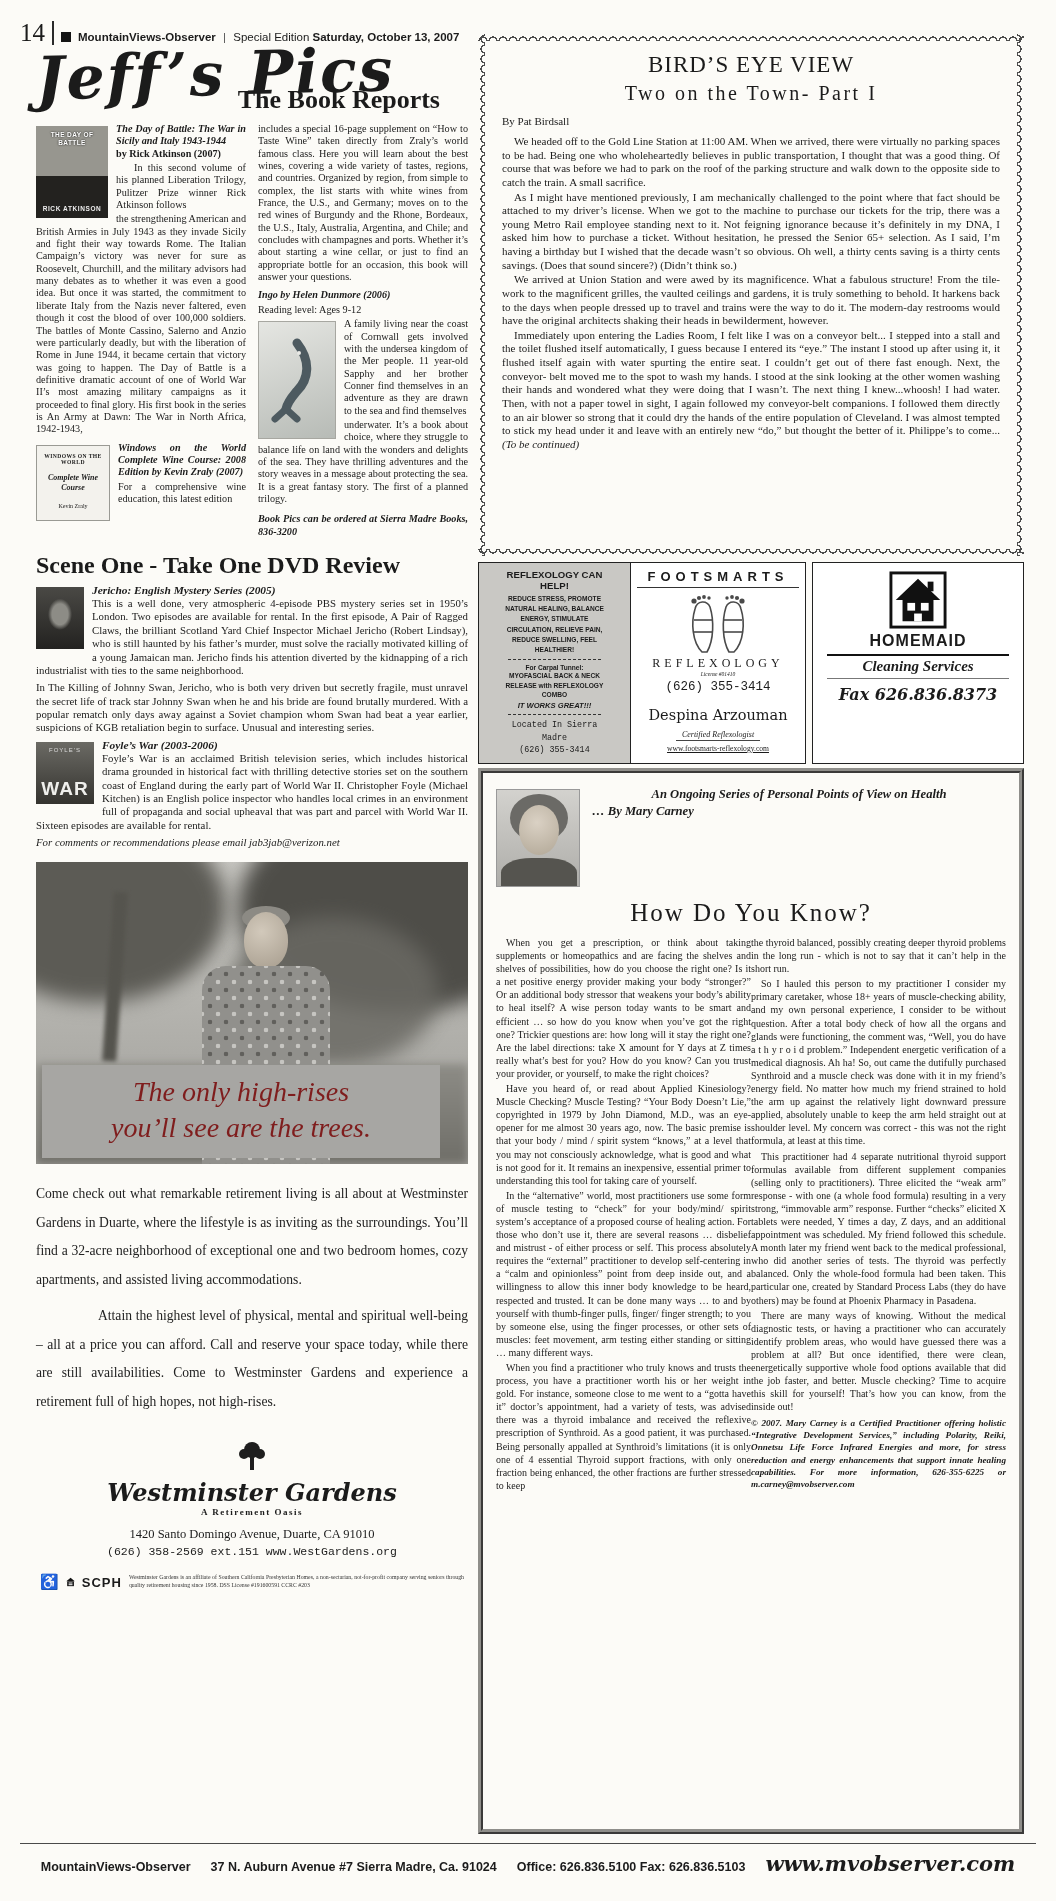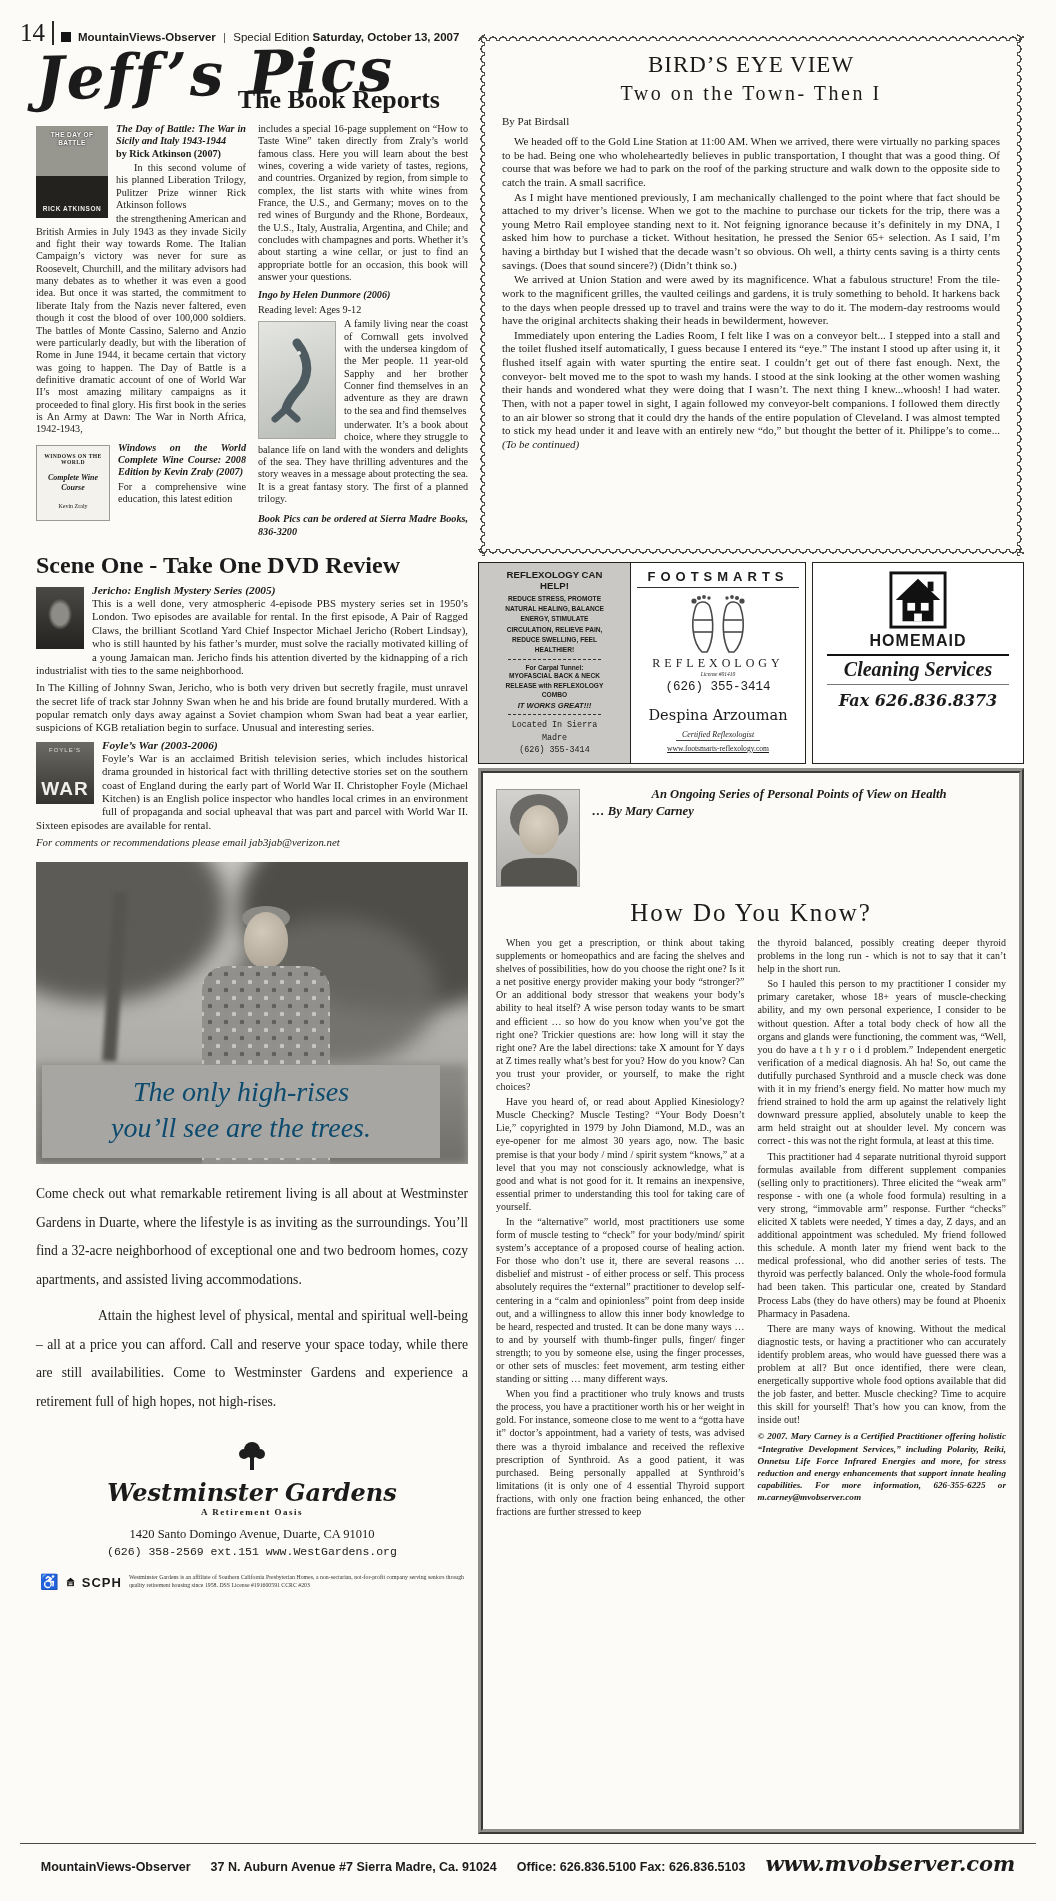--- a/index.html
+++ b/index.html
@@ -69,21 +69,21 @@
   .ph-trunk { position:absolute; left:72px; top:30px; width:14px; height:170px; background:#55544e; filter:blur(2px); transform:rotate(4deg); }
   .ph-lawn { position:absolute; left:0; right:0; bottom:0; height:100px; background:linear-gradient(#8d8c86,#6f6e68); filter:blur(4px); }
   .man-hair { position:absolute; left:206px; top:44px; width:48px; height:24px; border-radius:50%; background:#8c8a84; }
   .man-head { position:absolute; left:208px; top:50px; width:44px; height:56px; border-radius:50% 50% 46% 46%;
               background:radial-gradient(circle at 40% 35%, #d2c9bb, #a69c8d); }
   .man-shirt { position:absolute; left:166px; top:104px; width:128px; height:200px; border-radius:24px 24px 0 0;
       background-color:#91908c;
       background-image:radial-gradient(circle, #61605c 2px, rgba(0,0,0,0) 2.6px), radial-gradient(circle, #c6c5c1 2px, rgba(0,0,0,0) 2.6px);
       background-size:16px 16px; background-position:0 0, 8px 8px; }
   .wg-headline { position:absolute; left:6px; right:28px; bottom:6px; background:#a7a6a3; text-align:center; padding:9px 4px 12px; }
-  .wg-headline div { font-size:28px; font-style:italic; color:#0c4a6e; line-height:1.28; }
+  .wg-headline div { font-size:28px; font-style:italic; color:#7f1d1d; line-height:1.28; }
   .wg-p { font-size:13.6px; line-height:2.1; text-align:justify; margin-top:16px; color:#222; }
   .wg-p2 { text-indent:62px; margin-top:8px; }
   .wg-logo { text-align:center; margin-top:24px; }
   .wg-name { font-family:"DejaVu Serif", serif; font-style:italic; font-weight:bold; font-size:24px; margin-top:2px; }
   .wg-tag { font-size:9px; font-weight:bold; letter-spacing:1.5px; }
   .wg-addr { text-align:center; font-size:12.5px; margin-top:10px; }
   .wg-phone { text-align:center; font-size:12.5px; margin-top:3px; font-family:"Liberation Mono", monospace; font-size:11.5px; }
   .wg-fine { display:flex; align-items:center; gap:7px; margin-top:16px; padding:0 4px; }
   .wheel { font-size:15px; line-height:1; }
   .scph { font-weight:bold; font-size:13px; font-family:"Liberation Sans", sans-serif; letter-spacing:1px; }
@@ -136,40 +136,40 @@
   .fs-feet { margin:4px auto 0; display:block; }
   .fs-reflexology { font-size:12px; letter-spacing:4px; margin-top:2px; }
   .fs-license { font-size:5.5px; font-style:italic; }
   .fs-phone { font-size:12.5px; margin-top:3px; font-family:"Liberation Mono", monospace; }
   .fs-name { font-family:"DejaVu Serif", serif; font-size:14.5px; margin-top:13px; }
   .fs-cert { font-size:8px; font-style:italic; border-bottom:1px solid #444; display:inline-block; padding:0 6px 1px; }
   .fs-web { font-size:7.6px; text-decoration:underline; margin-top:3px; }
   .homemaid { flex:1; border:1px solid #222; background:#fff; text-align:center; padding:8px 8px 6px; }
   .hm-logo { display:block; margin:0 auto; }
   .hm-brand { font-weight:bold; font-size:16px; letter-spacing:1px; font-family:"Liberation Sans", sans-serif; margin-top:3px; }
-  .hm-tag { font-style:italic; font-weight:bold; font-size:20px; border-top:2px solid #111; border-bottom:1px solid #777;
+  .hm-tag { font-style:italic; font-weight:bold; font-size:15px; border-top:2px solid #111; border-bottom:1px solid #777;
             margin:4px 6px 0; padding:2px 0 3px; }
   .hm-call { font-size:20px; font-weight:bold; font-style:italic; margin-top:14px; font-family:"DejaVu Serif", serif; }
   .hm-fax { font-size:16px; font-weight:bold; font-style:italic; margin-top:6px; font-family:"DejaVu Serif", serif; }
 
   
   .inside-out { position:absolute; left:478px; top:768px; width:546px; height:1066px; background:#fcfbf7;
                 border:5px ridge #8f8e8a; padding:10px 13px; overflow:hidden; }
   .io-header { position:relative; min-height:104px; }
   .mary-photo { position:absolute; left:0; top:2px; width:84px; height:98px; border:1px solid #999;
                 background:linear-gradient(#d3d2ce,#aeada9); overflow:hidden; }
   .mary-hair { position:absolute; left:13px; top:4px; width:58px; height:48px; border-radius:50%; background:#6b6a66; }
   .mary-face { position:absolute; left:22px; top:15px; width:40px; height:50px; border-radius:50%;
                background:radial-gradient(circle at 45% 35%, #dad1c4, #b1a796); }
   .mary-body { position:absolute; left:4px; bottom:-8px; width:76px; height:36px; border-radius:40% 40% 0 0; background:#55544f; }
   .io-title { margin-left:92px; text-align:center; font-family:"DejaVu Serif", serif; font-weight:bold; font-size:31px; }
   .io-sub { margin-left:96px; text-align:center; font-weight:bold; font-style:italic; font-size:12.6px; margin-top:4px; }
   .io-byline { margin-left:96px; font-weight:bold; font-style:italic; font-size:12.6px; margin-top:2px; }
   .io-heading { text-align:center; font-size:25px; letter-spacing:2px; margin:8px 0 9px; font-weight:500; }
-  .io-cols { display:flex; gap:13px; }
+  .io-cols { display:flex; }
   .io-col { width:50%; font-size:10px; line-height:1.31; text-align:justify; }
   .io-col p { margin-bottom:2px; text-indent:10px; }
   .io-col p.noindent { text-indent:0; }
   .io-footnote { font-size:9.2px; font-style:italic; font-weight:bold; text-indent:0 !important; margin-top:4px; }
 </style>
 </head>
 <body>
 
 <div class="page">
 
@@ -290,21 +290,21 @@
       </div>
     </section>
   </div>
 
   <section class="birdseye">
     <div class="scallop sc-top"></div>
     <div class="scallop sc-bottom"></div>
     <div class="scallop sc-left"></div>
     <div class="scallop sc-right"></div>
     <h2 class="be-title">BIRD’S EYE VIEW</h2>
-    <h3 class="be-sub">Two on the Town- Then I</h3>
+    <h3 class="be-sub">Two on the Town- Part I</h3>
     <p class="be-byline">By Pat Birdsall</p>
     <p class="be-p">We headed off to the Gold Line Station at 11:00 AM. When we arrived, there were virtually no parking spaces to be had. Being one who wholeheartedly believes in public transportation, I thought that was a good thing. Of course that was before we had to park on the roof of the parking structure and walk down to the opposite side to catch the train. A small sacrifice.</p>
     <p class="be-p">As I might have mentioned previously, I am mechanically challenged to the point where that fact should be attached to my driver’s license. When we got to the machine to purchase our tickets for the trip, there was a young Metro Rail employee standing next to it. Not feigning ignorance because it’s definitely in my DNA, I asked him how to purchase a ticket. Without hesitation, he pressed the Senior 65+ selection. As I said, I’m having a birthday but I wished that the decade wasn’t so obvious. Oh well, a thirty cents saving is a thirty cents savings. (Does that sound sincere?) (Didn’t think so.)</p>
     <p class="be-p">We arrived at Union Station and were awed by its magnificence. What a fabulous structure! From the tile-work to the magnificent grilles, the vaulted ceilings and gardens, it is truly something to behold. It harkens back to the days when people dressed up to travel and trains were the way to do it. The modern-day restrooms would have the original architects shaking their heads in bewilderment, however.</p>
     <p class="be-p"><span>Immediately upon entering the Ladies Room, I felt like I was on a conveyor belt... I stepped into a stall and the toilet flushed itself automatically, I guess because I entered its “eye.” The instant I stood up after using it, it flushed itself again with water spurting the entire seat. I couldn’t get out of there fast enough. Next, the conveyor- belt moved me to the spot to wash my hands. I stood at the sink looking at the other women washing their hands and wondered what they were doing that I wasn’t. The next thing I knew...whoosh! I had water. Then, with not a paper towel in sight, I again followed my conveyor-belt companions. I followed them directly to an air blower so strong that it could dry the hands of the entire population of Cleveland. I was almost tempted to stick my head under it and leave with an entirely new “do,” but thought the better of it.   Philippe’s to come...</span> <em class="tbc">(To be continued)</em></p>
   </section>
 
   <div class="ads-row">
     <div class="reflex">
       <div class="reflex-left">

